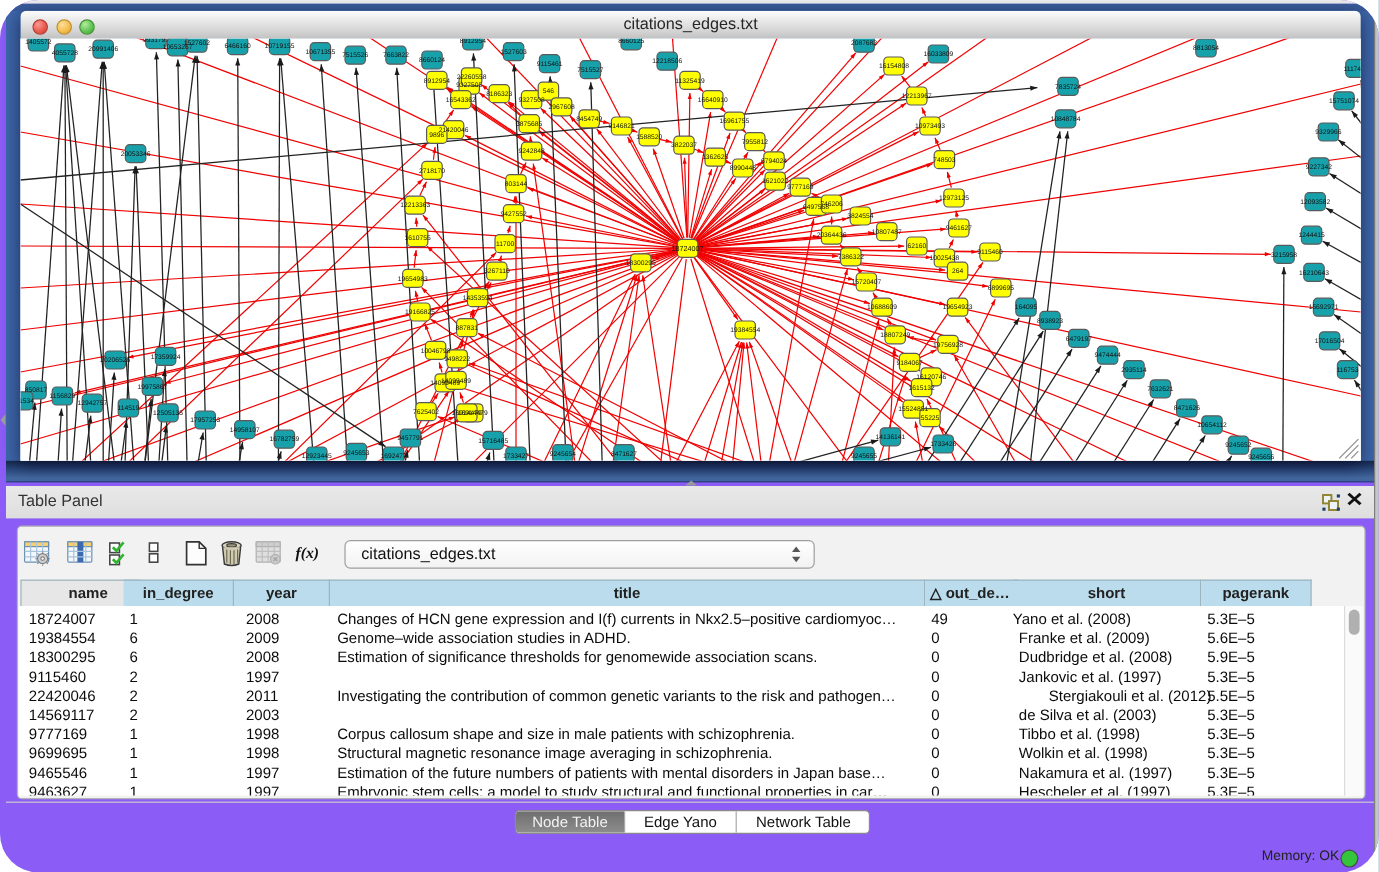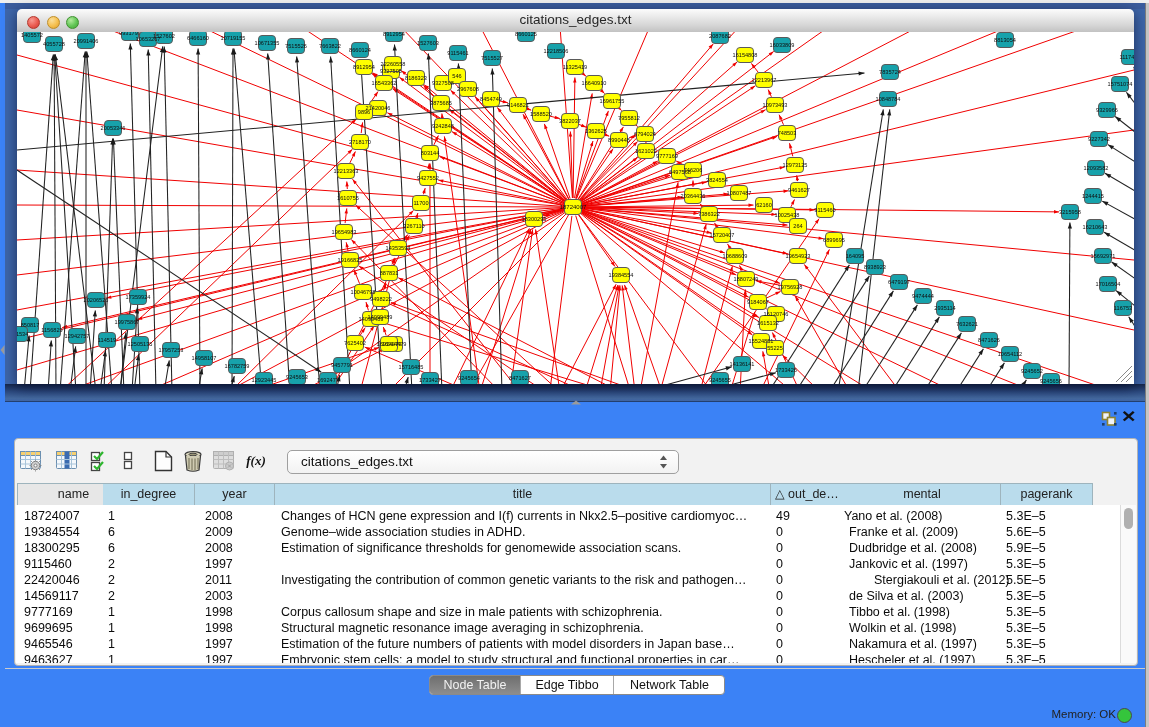--- a/index.html
+++ b/index.html
@@ -1,30 +1,30 @@
 <!DOCTYPE html>
 <html><head><meta charset="utf-8"><style>
 html,body{margin:0;padding:0;}
-#page{position:relative;width:1149px;height:727px;background:#3b82f6;font-family:"Liberation Sans",sans-serif;overflow:hidden;}
+#page{position:relative;width:1149px;height:727px;background:#8b5cf6;font-family:"Liberation Sans",sans-serif;overflow:hidden;border-radius:32px;}
 #desktop{position:absolute;left:5px;top:3px;width:1140px;height:398px;background:#3e66a9;}
 #dbot{position:absolute;left:5px;top:384px;width:1140px;height:17px;background:linear-gradient(180deg,#15274c 0%,#2c4a80 45%,#44699f 85%,#3f65a5 100%);border-bottom:1px solid #24406f;}
 #dtop{position:absolute;left:5px;top:3px;width:1140px;height:6px;background:#3b5d9e;}
 #rightstrip{position:absolute;left:1145px;top:0;width:4px;height:727px;background:#c6c6c6;border-left:1px solid #7d7d7d;}
 #win{position:absolute;left:17px;top:9px;width:1117px;height:375px;border-radius:5px 5px 0 0;box-shadow:0 3px 14px rgba(0,0,25,0.55);}
 #titlebar{position:absolute;left:0;top:0;width:100%;height:23px;border-radius:5px 5px 0 0;background:linear-gradient(#fcfcfc,#d6d6d6 70%,#c2c2c2);border-bottom:1px solid #8d8d8d;}
 #titlebar .t{position:absolute;left:0;right:0;top:3px;text-align:center;font-size:13.5px;color:#262626;}
 .light{position:absolute;top:6.5px;width:11px;height:11px;border-radius:50%;}
 #canvas{position:absolute;left:0;top:23px;width:1117px;height:352px;background:#fff;overflow:hidden;}
 #tphead{position:absolute;left:5px;top:405px;width:1140px;height:27px;background:linear-gradient(#e9e9e9,#dedede);}
 #tphead .t{position:absolute;left:10px;top:5px;font-size:13.5px;color:#333;}
 #tpclose{position:absolute;left:1122px;top:407px;font-size:16px;font-weight:bold;color:#111;transform:scaleX(1.15);}
 #panel{position:absolute;left:14px;top:438px;width:1122px;height:226px;background:#f2f2f2;border:1px solid #b2b2b2;border-radius:4px;}
 .ddown{position:absolute;left:287px;top:450px;width:390px;height:22px;background:linear-gradient(#ffffff,#f2f2f2);border:1px solid #9f9f9f;border-radius:5px;}
 .ddown .t{position:absolute;left:13px;top:3px;font-size:13.5px;color:#111;}
-.thead{position:absolute;top:483px;height:21px;background:#badcec;border-top:1px solid #9eb4bd;border-bottom:1px solid #9eb4bd;border-right:1px solid #9eb4bd;font-size:12.5px;color:#222;text-align:center;line-height:20px;overflow:hidden;}
+.thead{position:absolute;top:483px;height:21px;background:#badcec;border-top:1px solid #9eb4bd;border-bottom:1px solid #9eb4bd;border-right:1px solid #9eb4bd;font-size:12.5px;color:#222;text-align:center;line-height:20px;overflow:hidden;font-weight:bold;}
 .trow{position:absolute;left:0px;width:1103px;height:16px;font-size:12.5px;color:#0b0b0b;}
 .trow span{position:absolute;top:0px;white-space:nowrap;line-height:16px;}
 #tbody{position:absolute;left:16px;top:505px;width:1118px;height:158px;background:#fff;overflow:hidden;}
 #scrollbar{position:absolute;left:1120px;top:505px;width:15px;height:158px;background:#fafafa;border-left:1px solid #dcdcdc;}
 #thumb{position:absolute;left:3px;top:3px;width:9px;height:21px;background:#b0b0b0;border-radius:5px;}
 #tabline{position:absolute;left:5px;top:668px;width:1140px;height:1px;background:#cbcbcb;}
 .tabs{position:absolute;left:429px;top:675px;height:18px;border:1px solid #8a8a8a;border-radius:4px;background:#fff;overflow:hidden;}
 .tab{position:absolute;top:0;height:18px;font-size:12.5px;line-height:18px;text-align:center;color:#111;}
 #memory{position:absolute;right:33px;top:708px;font-size:11.5px;color:#222;}
 #memdot{position:absolute;left:1117px;top:708px;width:13px;height:13px;border-radius:50%;background:#35c53c;border:1px solid #4a4a4a;}
@@ -819,20 +819,23 @@
 <text x="573.0" y="209.0" font-size="6">18724007</text>
 </g>
 <g stroke="#8a8a8a" stroke-width="1">
 <line x1="1116" y1="382" x2="1132" y2="366"></line>
 <line x1="1121" y1="382" x2="1132" y2="371"></line>
 <line x1="1126" y1="382" x2="1132" y2="376"></line>
 </g>
 </svg>
       </div>
 </div>
+<div id="tphead">
+      <div class="t">Table Panel</div>
+    </div>
 <svg style="position:absolute;left:1101px;top:410px" width="17" height="17" viewBox="0 0 17 17">
 <rect x="1.5" y="2.5" width="7" height="7" fill="#eef3fa" stroke="#8f8430" stroke-width="1.6"></rect>
 <rect x="6.5" y="7.5" width="7.5" height="7.5" fill="#eef3fa" stroke="#8f8430" stroke-width="1.6"></rect>
 <rect x="13" y="2" width="2.6" height="2.6" fill="#1d3f6e"></rect>
       <rect x="1" y="13" width="2.6" height="2.6" fill="#1d3f6e"></rect>
       <rect x="13" y="13" width="2.6" height="2.6" fill="#1d3f6e"></rect>
 </svg>
 <div id="tpclose">✕</div>
 <div id="panel"></div>
 
@@ -886,21 +889,21 @@
 <path d="M4.5 0.5 L8 5 H1 Z" fill="#555"></path>
         <path d="M4.5 13.5 L8 9 H1 Z" fill="#555"></path>
       </svg>
 </div>
 
 <div class="thead" style="left:17px;width:85px;background:#e7e7e7;border-left:1px solid #9eb4bd;padding-left:13px;">name</div>
 <div class="thead" style="left:103px;width:91px;">in_degree</div>
 <div class="thead" style="left:195px;width:79px;">year</div>
 <div class="thead" style="left:275px;width:495px;">title</div>
 <div class="thead" style="left:771px;width:72px;text-align:left;padding-left:4px;">△ out_de…</div>
-<div class="thead" style="left:844px;width:156px;">mental</div>
+<div class="thead" style="left:844px;width:156px;">short</div>
 <div class="thead" style="left:1001px;width:91px;">pagerank</div>
 <div id="tbody">
 <div class="trow" style="top:3px">
 <span style="left:8px">18724007</span>
         <span style="left:92px">1</span>
         <span style="left:189px">2008</span>
         <span style="left:265px">Changes of HCN gene expression and I(f) currents in Nkx2.5–positive cardiomyoc…</span>
         <span style="left:760px">49</span>
         <span style="left:828px">Yano et al. (2008)</span>
         <span style="left:990px">5.3E–5</span>
@@ -963,42 +966,42 @@
         <span style="left:189px">1998</span>
         <span style="left:265px">Structural magnetic resonance image averaging in schizophrenia.</span>
         <span style="left:760px">0</span>
         <span style="left:833px">Wolkin et al. (1998)</span>
         <span style="left:990px">5.3E–5</span>
       </div>
 <div class="trow" style="top:131px">
 <span style="left:8px">9465546</span>
         <span style="left:92px">1</span>
         <span style="left:189px">1997</span>
-        <span style="left:265px">Estimation of the future numbers of patients with model disorders in Japan base…</span>
+        <span style="left:265px">Estimation of the future numbers of patients with mental disorders in Japan base…</span>
         <span style="left:760px">0</span>
         <span style="left:833px">Nakamura et al. (1997)</span>
         <span style="left:990px">5.3E–5</span>
       </div>
 <div class="trow" style="top:147px">
 <span style="left:8px">9463627</span>
         <span style="left:92px">1</span>
         <span style="left:189px">1997</span>
         <span style="left:265px">Embryonic stem cells: a model to study structural and functional properties in car…</span>
         <span style="left:760px">0</span>
         <span style="left:833px">Hescheler et al. (1997)</span>
         <span style="left:990px">5.3E–5</span>
       </div>
 </div>
 <div id="scrollbar">
       <div id="thumb"></div>
     </div>
 <div id="tabline"></div>
 <div class="tabs" style="width:294px;">
 <div class="tab" style="left:0;width:90px;background:linear-gradient(#6f6f6f,#8d8d8d);color:#f2f2f2;">Node Table</div>
-<div class="tab" style="left:90px;width:92px;border-left:1px solid #a8a8a8;">Edge Tibbo</div>
+<div class="tab" style="left:90px;width:92px;border-left:1px solid #a8a8a8;">Edge Yano</div>
 <div class="tab" style="left:183px;width:111px;border-left:1px solid #a8a8a8;">Network Table</div>
 </div>
 <svg style="position:absolute;left:0px;top:344px" width="5" height="12" viewBox="0 0 5 12">
       <path d="M4.5 1 L0.5 6 L4.5 11 Z" fill="#9a9a9a"></path>
     </svg>
 <svg style="position:absolute;left:570px;top:400px" width="12" height="5" viewBox="0 0 12 5">
       <path d="M1 4.5 L6 0.5 L11 4.5 Z" fill="#9a9a9a"></path>
     </svg>
 <div id="memory">Memory: OK</div>
 <div id="memdot"></div>

